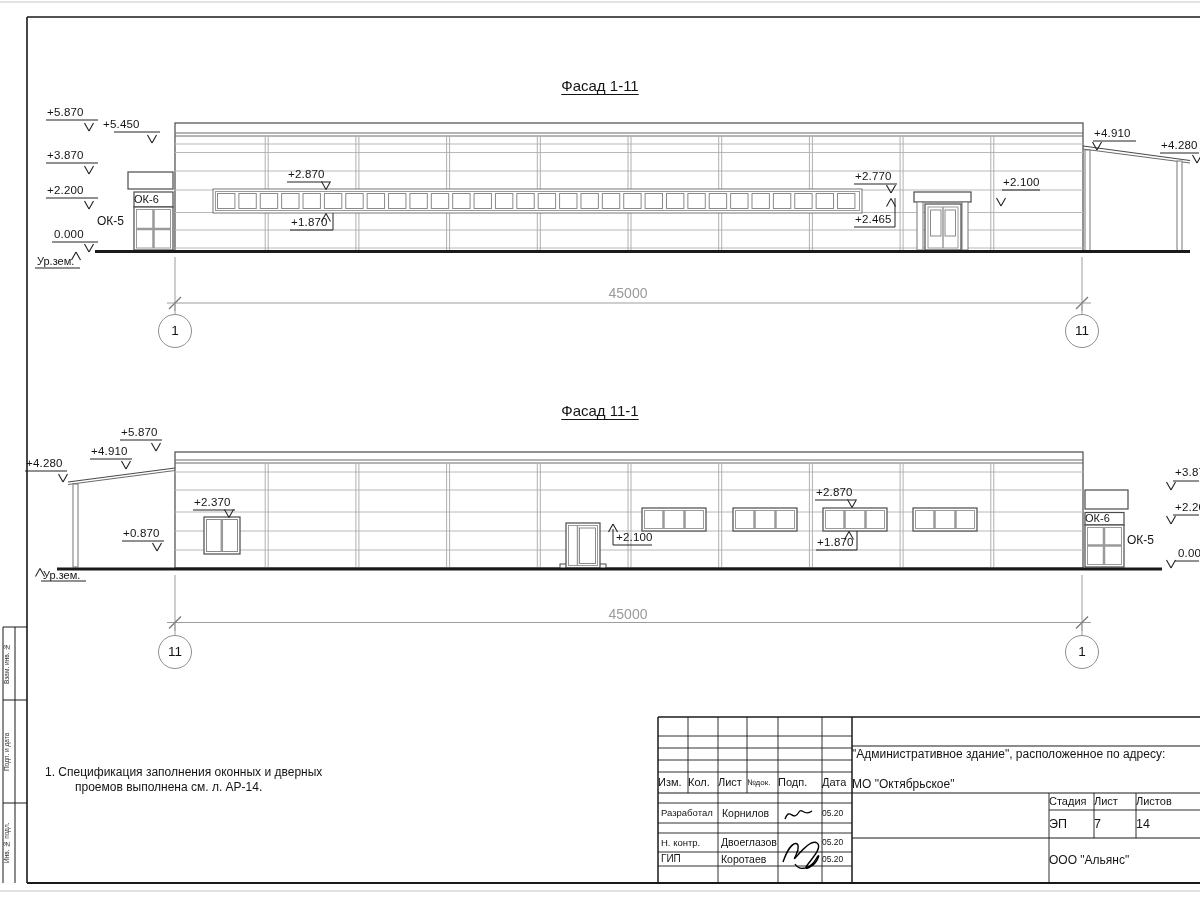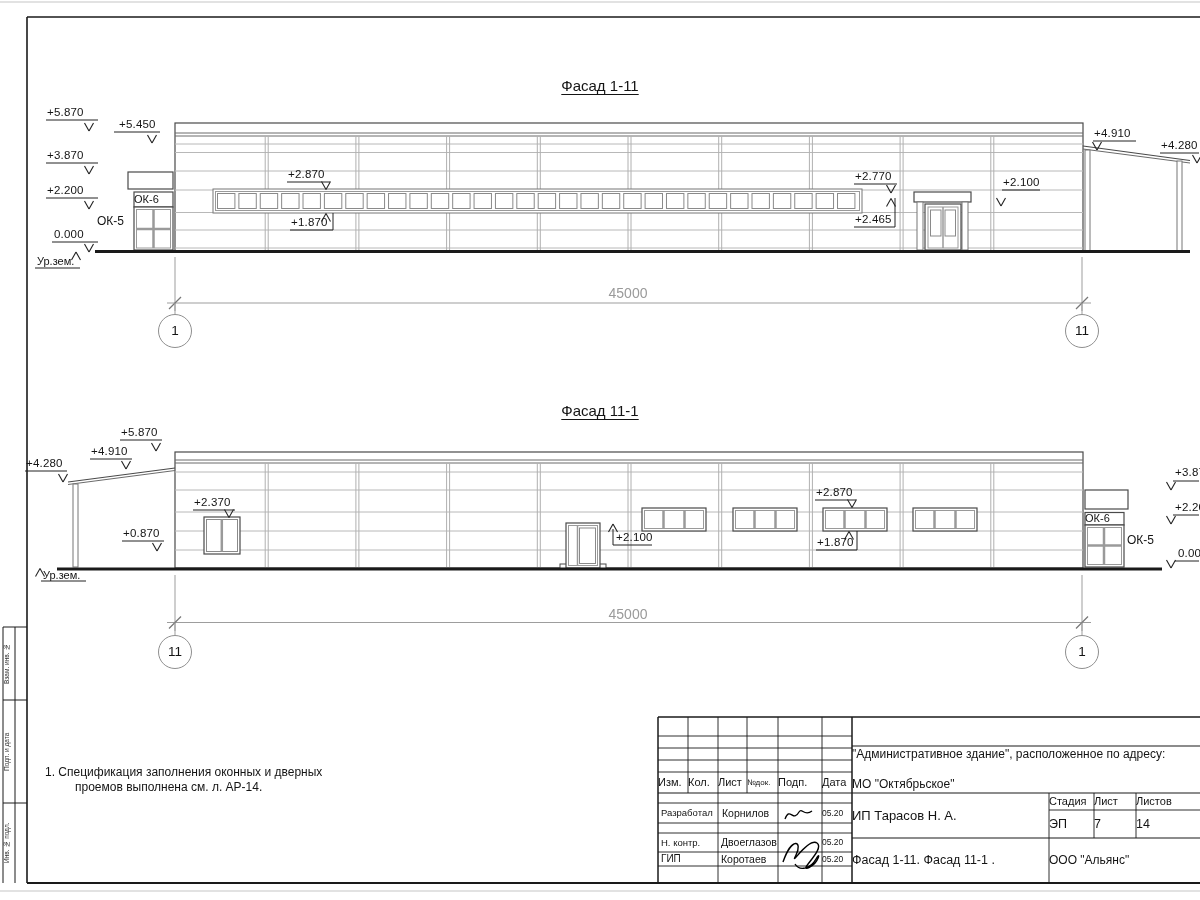--- a/index.html
+++ b/index.html
@@ -294,21 +294,21 @@
       <line x1="852" y1="746" x2="1200" y2="746" stroke="#1a1a1a" stroke-width="1.1"></line>
       <line x1="1049" y1="810" x2="1200" y2="810" stroke="#1a1a1a" stroke-width="0.9"></line>
       <line x1="852" y1="838" x2="1200" y2="838" stroke="#1a1a1a" stroke-width="1.1"></line>
       <path d="M785 819 C790 806 793 823 799 812 C802 807 804 817 812 811" stroke="#000" stroke-width="1.3" fill="none"></path>
       <path d="M783 862 C792 836 803 841 796 855 C789 869 808 837 817 843 C826 849 795 874 810 867 C819 862 821 850 816 859 C811 868 800 872 795 864" stroke="#000" stroke-width="1.4" fill="none"></path>
     </svg>
 
   <div class="t ttl" style="left:515px;top:77px">Фасад 1-11</div>
 
   <div class="t mk" style="left:47px;top:106px">+5.870</div>
-  <div class="t mk" style="left:119px;top:118px">+5.450</div>
+  <div class="t mk" style="left:103px;top:118px">+5.450</div>
   <div class="t mk" style="left:47px;top:149px">+3.870</div>
   <div class="t mk" style="left:47px;top:184px">+2.200</div>
   <div class="t mk" style="left:54px;top:228px">0.000</div>
   <div class="t sm" style="left:37px;top:255px">Ур.зем.</div>
   <div class="t mk" style="left:288px;top:168px">+2.870</div>
   <div class="t mk" style="left:291px;top:216px">+1.870</div>
   <div class="t mk" style="left:855px;top:170px">+2.770</div>
   <div class="t mk" style="left:855px;top:213px">+2.465</div>
   <div class="t mk" style="left:1003px;top:176px">+2.100</div>
   <div class="t mk" style="left:1094px;top:127px">+4.910</div>
@@ -355,26 +355,24 @@
   <div class="t" style="left:661px;top:803px;height:20px;line-height:20px;font-size:9.5px">Разработал</div>
   <div class="t" style="left:722px;top:803px;height:20px;line-height:20px;font-size:10.5px">Корнилов</div>
   <div class="t c" style="left:822px;top:803px;width:30px;height:20px;line-height:20px;font-size:8.5px">05.20</div>
   <div class="t" style="left:661px;top:833px;height:19px;line-height:19px;font-size:9.5px">Н. контр.</div>
   <div class="t" style="left:721px;top:833px;height:19px;line-height:19px;font-size:10.5px">Двоеглазов</div>
   <div class="t c" style="left:822px;top:833px;width:30px;height:19px;line-height:19px;font-size:8.5px">05.20</div>
   <div class="t" style="left:661px;top:852px;height:14px;line-height:14px;font-size:10px">ГИП</div>
   <div class="t" style="left:721px;top:852px;height:14px;line-height:14px;font-size:10.5px">Коротаев</div>
   <div class="t c" style="left:822px;top:852px;width:30px;height:14px;line-height:14px;font-size:8.5px">05.20</div>
 
-  <div class="t c" style="left:852px;top:793px;width:197px;height:45px;line-height:45px;font-size:13px">ИП Тарасов Н. А.</div>
   <div class="t c" style="left:1049px;top:793px;width:45px;height:17px;line-height:17px;font-size:11px">Стадия</div>
   <div class="t c" style="left:1094px;top:793px;width:42px;height:17px;line-height:17px;font-size:11px">Лист</div>
   <div class="t c" style="left:1136px;top:793px;width:54px;height:17px;line-height:17px;font-size:11px">Листов</div>
   <div class="t c" style="left:1049px;top:810px;width:45px;height:28px;line-height:28px;font-size:12.5px">ЭП</div>
   <div class="t c" style="left:1094px;top:810px;width:42px;height:28px;line-height:28px;font-size:12.5px">7</div>
   <div class="t c" style="left:1136px;top:810px;width:54px;height:28px;line-height:28px;font-size:12.5px">14</div>
-  <div class="t c" style="left:852px;top:838px;width:197px;height:45px;line-height:45px;font-size:12.5px">Фасад 1-11. Фасад 11-1 .</div>
   <div class="t c" style="left:1049px;top:838px;width:151px;height:45px;line-height:45px;font-size:12px">ООО "Альянс"</div>
 
   <div class="vt" style="left:3px;top:628px;width:12px;height:71px">Взам. инв. №</div>
   <div class="vt" style="left:3px;top:701px;width:12px;height:101px">Подп. и дата</div>
   <div class="vt" style="left:3px;top:804px;width:12px;height:78px">Инв. № подл.</div>
 </div>
 
 </body></html>

